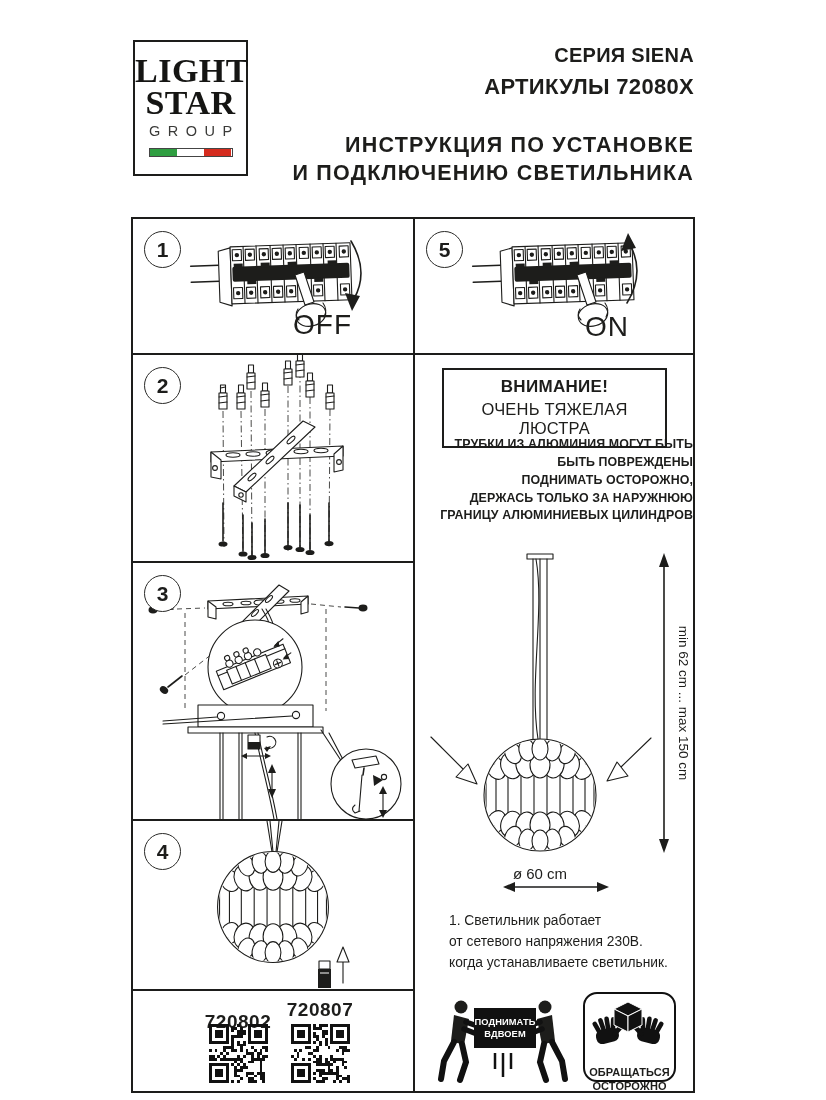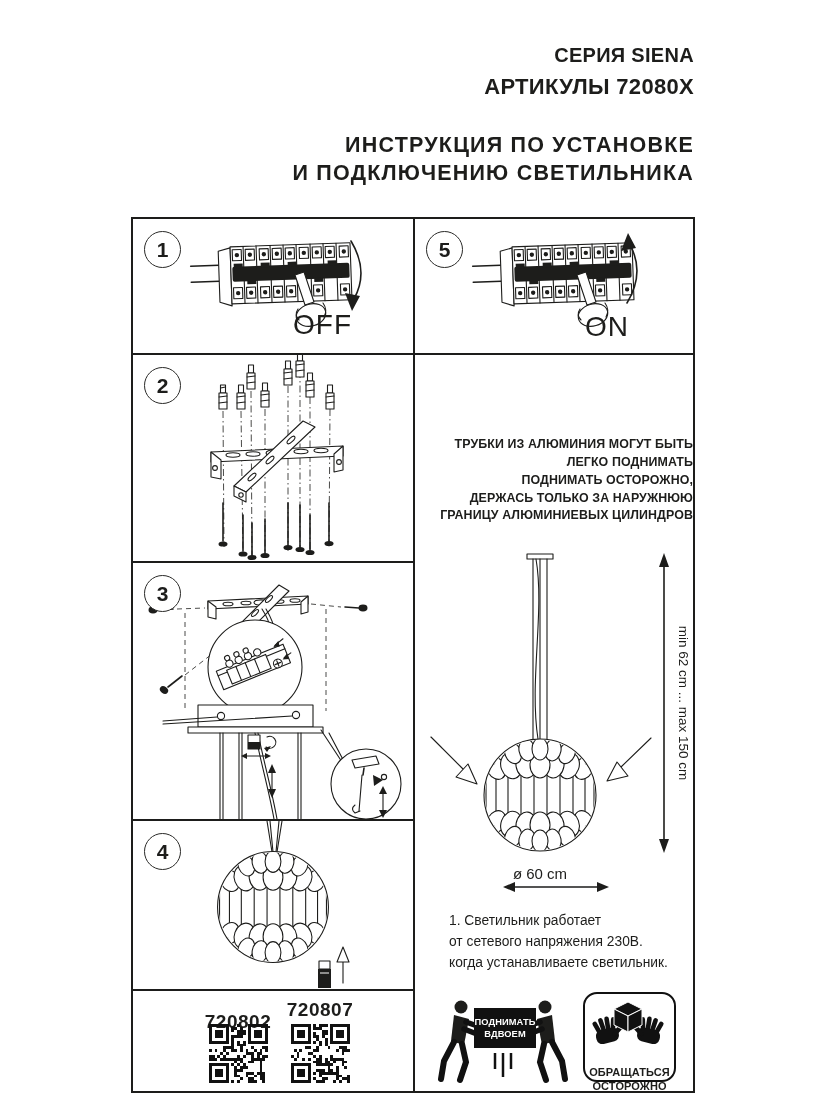--- a/index.html
+++ b/index.html
@@ -200,20 +200,30 @@
   <g id="handg">
     <polygon class="wf" points="110,50 119,47 129,77 120,80"></polygon>
     <ellipse class="wf" cx="126" cy="90" rx="15" ry="11" transform="rotate(-16 126 90)"></ellipse>
     <path class="ln" d="M113,84 q-4,6 1,11"></path>
     <path class="ln" d="M138,78 q5,7 1,14"></path>
   </g>
 </svg>
 
 <div class="page">
 
+  <div class="logo-box">
+    <div class="logo-word">LIGHT</div>
+    <div class="logo-word">STAR</div>
+    <div class="logo-group">GROUP</div>
+    <div class="logo-flag">
+      <span style="background:#2f9e41"></span>
+        <span style="background:#fff"></span>
+        <span style="background:#d52b1e"></span>
+    </div>
+  </div>
 
   <div class="header-text">
     <div class="hdr-series">СЕРИЯ SIENA</div>
     <div class="hdr-articles">АРТИКУЛЫ 72080X</div>
     <div class="hdr-title">
       <div>ИНСТРУКЦИЯ ПО УСТАНОВКЕ</div>
       <div>И ПОДКЛЮЧЕНИЮ СВЕТИЛЬНИКА</div>
     </div>
   </div>
 
@@ -932,23 +942,27 @@
           </g>
         <g>
           <path class="ln2" d="M212,84 C224,64 225,44 215,26"></path>
           <polygon class="fl" points="213,14 206,32 221,29"></polygon>
         </g>
       </svg>
       <div class="switch-label on-pos">ON</div>
     </div>
 
     <div class="cell right r2">
+      <div class="warn-box">
+        <div class="warn-title">ВНИМАНИЕ!</div>
+        <div class="warn-sub">ОЧЕНЬ ТЯЖЕЛАЯ ЛЮСТРА</div>
+      </div>
       <div class="warn-body">
         <span>ТРУБКИ ИЗ АЛЮМИНИЯ МОГУТ БЫТЬ</span>
-        <span>ЛЕГКО ПОДНИМАТЬ</span>
+        <span>БЫТЬ ПОВРЕЖДЕНЫ</span>
         <span>ПОДНИМАТЬ ОСТОРОЖНО,</span>
         <span>ДЕРЖАСЬ ТОЛЬКО ЗА НАРУЖНЮЮ</span>
         <span>ГРАНИЦУ АЛЮМИНИЕВЫХ ЦИЛИНДРОВ</span>
       </div>
 
       <svg class="panel-svg" style="top:186px" width="278" height="356" viewBox="0 0 278 356">
 
         <rect class="wf" x="112" y="13" width="26" height="5"></rect>
         <g class="ln">
           <line x1="118" y1="18" x2="118" y2="198"></line>

